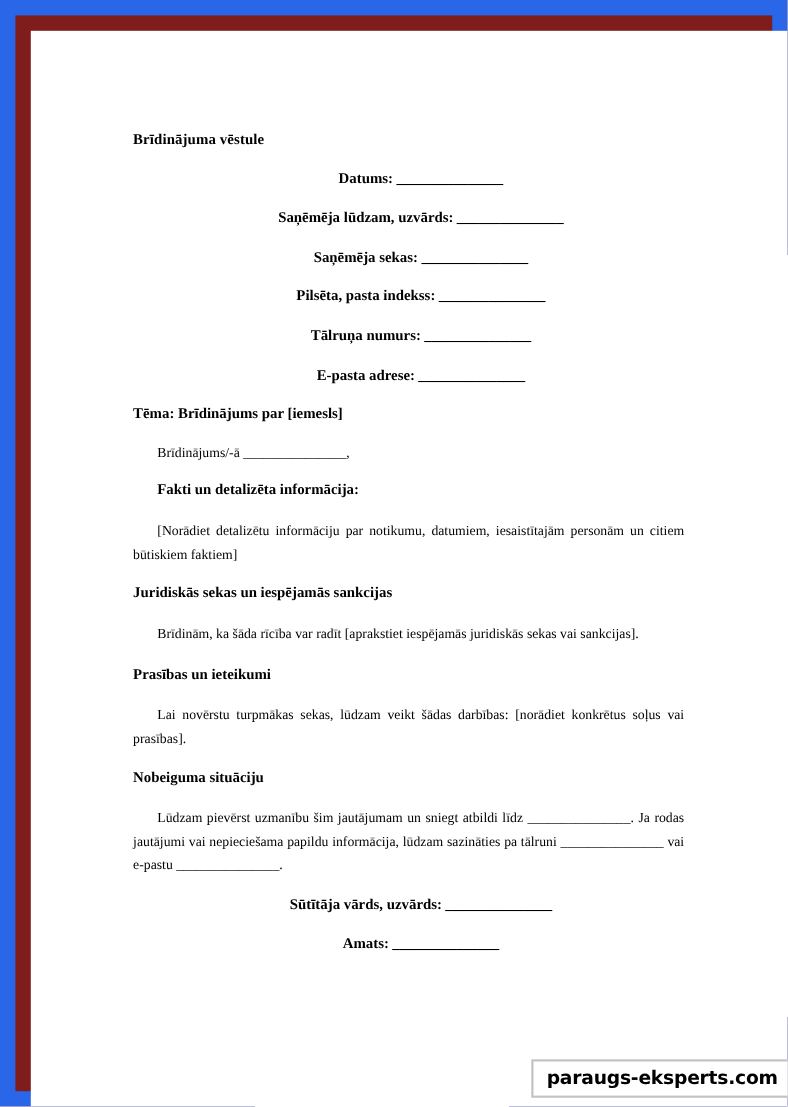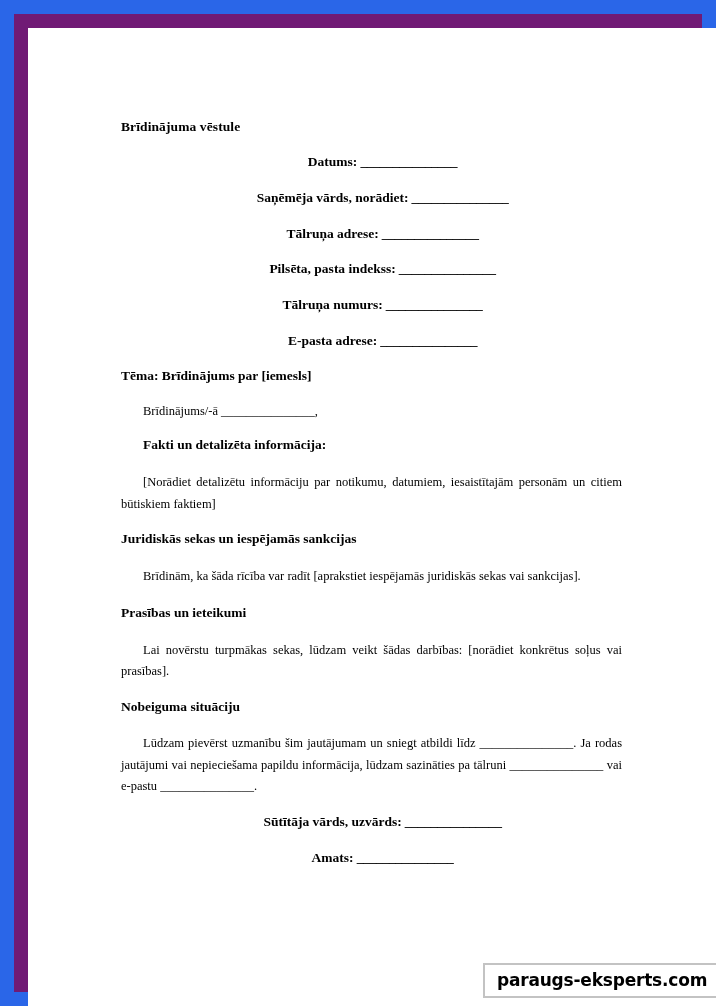--- a/index.html
+++ b/index.html
@@ -17,21 +17,21 @@
 
   
   #page-frame {
     position: absolute;
     left: 0;
     top: 0;
     width: 716px;
     height: 1006px;
     box-sizing: border-box;
     border: 14px solid #2a66e8;
-    background: #701a75;
+    background: #7f1d1d;
   }
 
   
   #doc-sheet {
     position: absolute;
     left: 14px;
     top: 14px;
     width: 688px;
     height: 978px;
     background: #ffffff;
@@ -129,25 +129,25 @@
   <div id="doc-sheet">
     <div id="doc-body">
 
       <div class="doc-title">Brīdinājuma vēstule</div>
 
       <div class="field-line">
         <span>Datums:</span><span class="blank"> _______________</span>
       </div>
 
       <div class="field-line">
-        <span>Saņēmēja vārds, norādiet:</span><span class="blank"> _______________</span>
+        <span>Saņēmēja lūdzam, uzvārds:</span><span class="blank"> _______________</span>
       </div>
 
       <div class="field-line">
-        <span>Tālruņa adrese:</span><span class="blank"> _______________</span>
+        <span>Saņēmēja sekas:</span><span class="blank"> _______________</span>
       </div>
 
       <div class="field-line">
         <span>Pilsēta, pasta indekss:</span><span class="blank"> _______________</span>
       </div>
 
       <div class="field-line">
         <span>Tālruņa numurs:</span><span class="blank"> _______________</span>
       </div>
 

